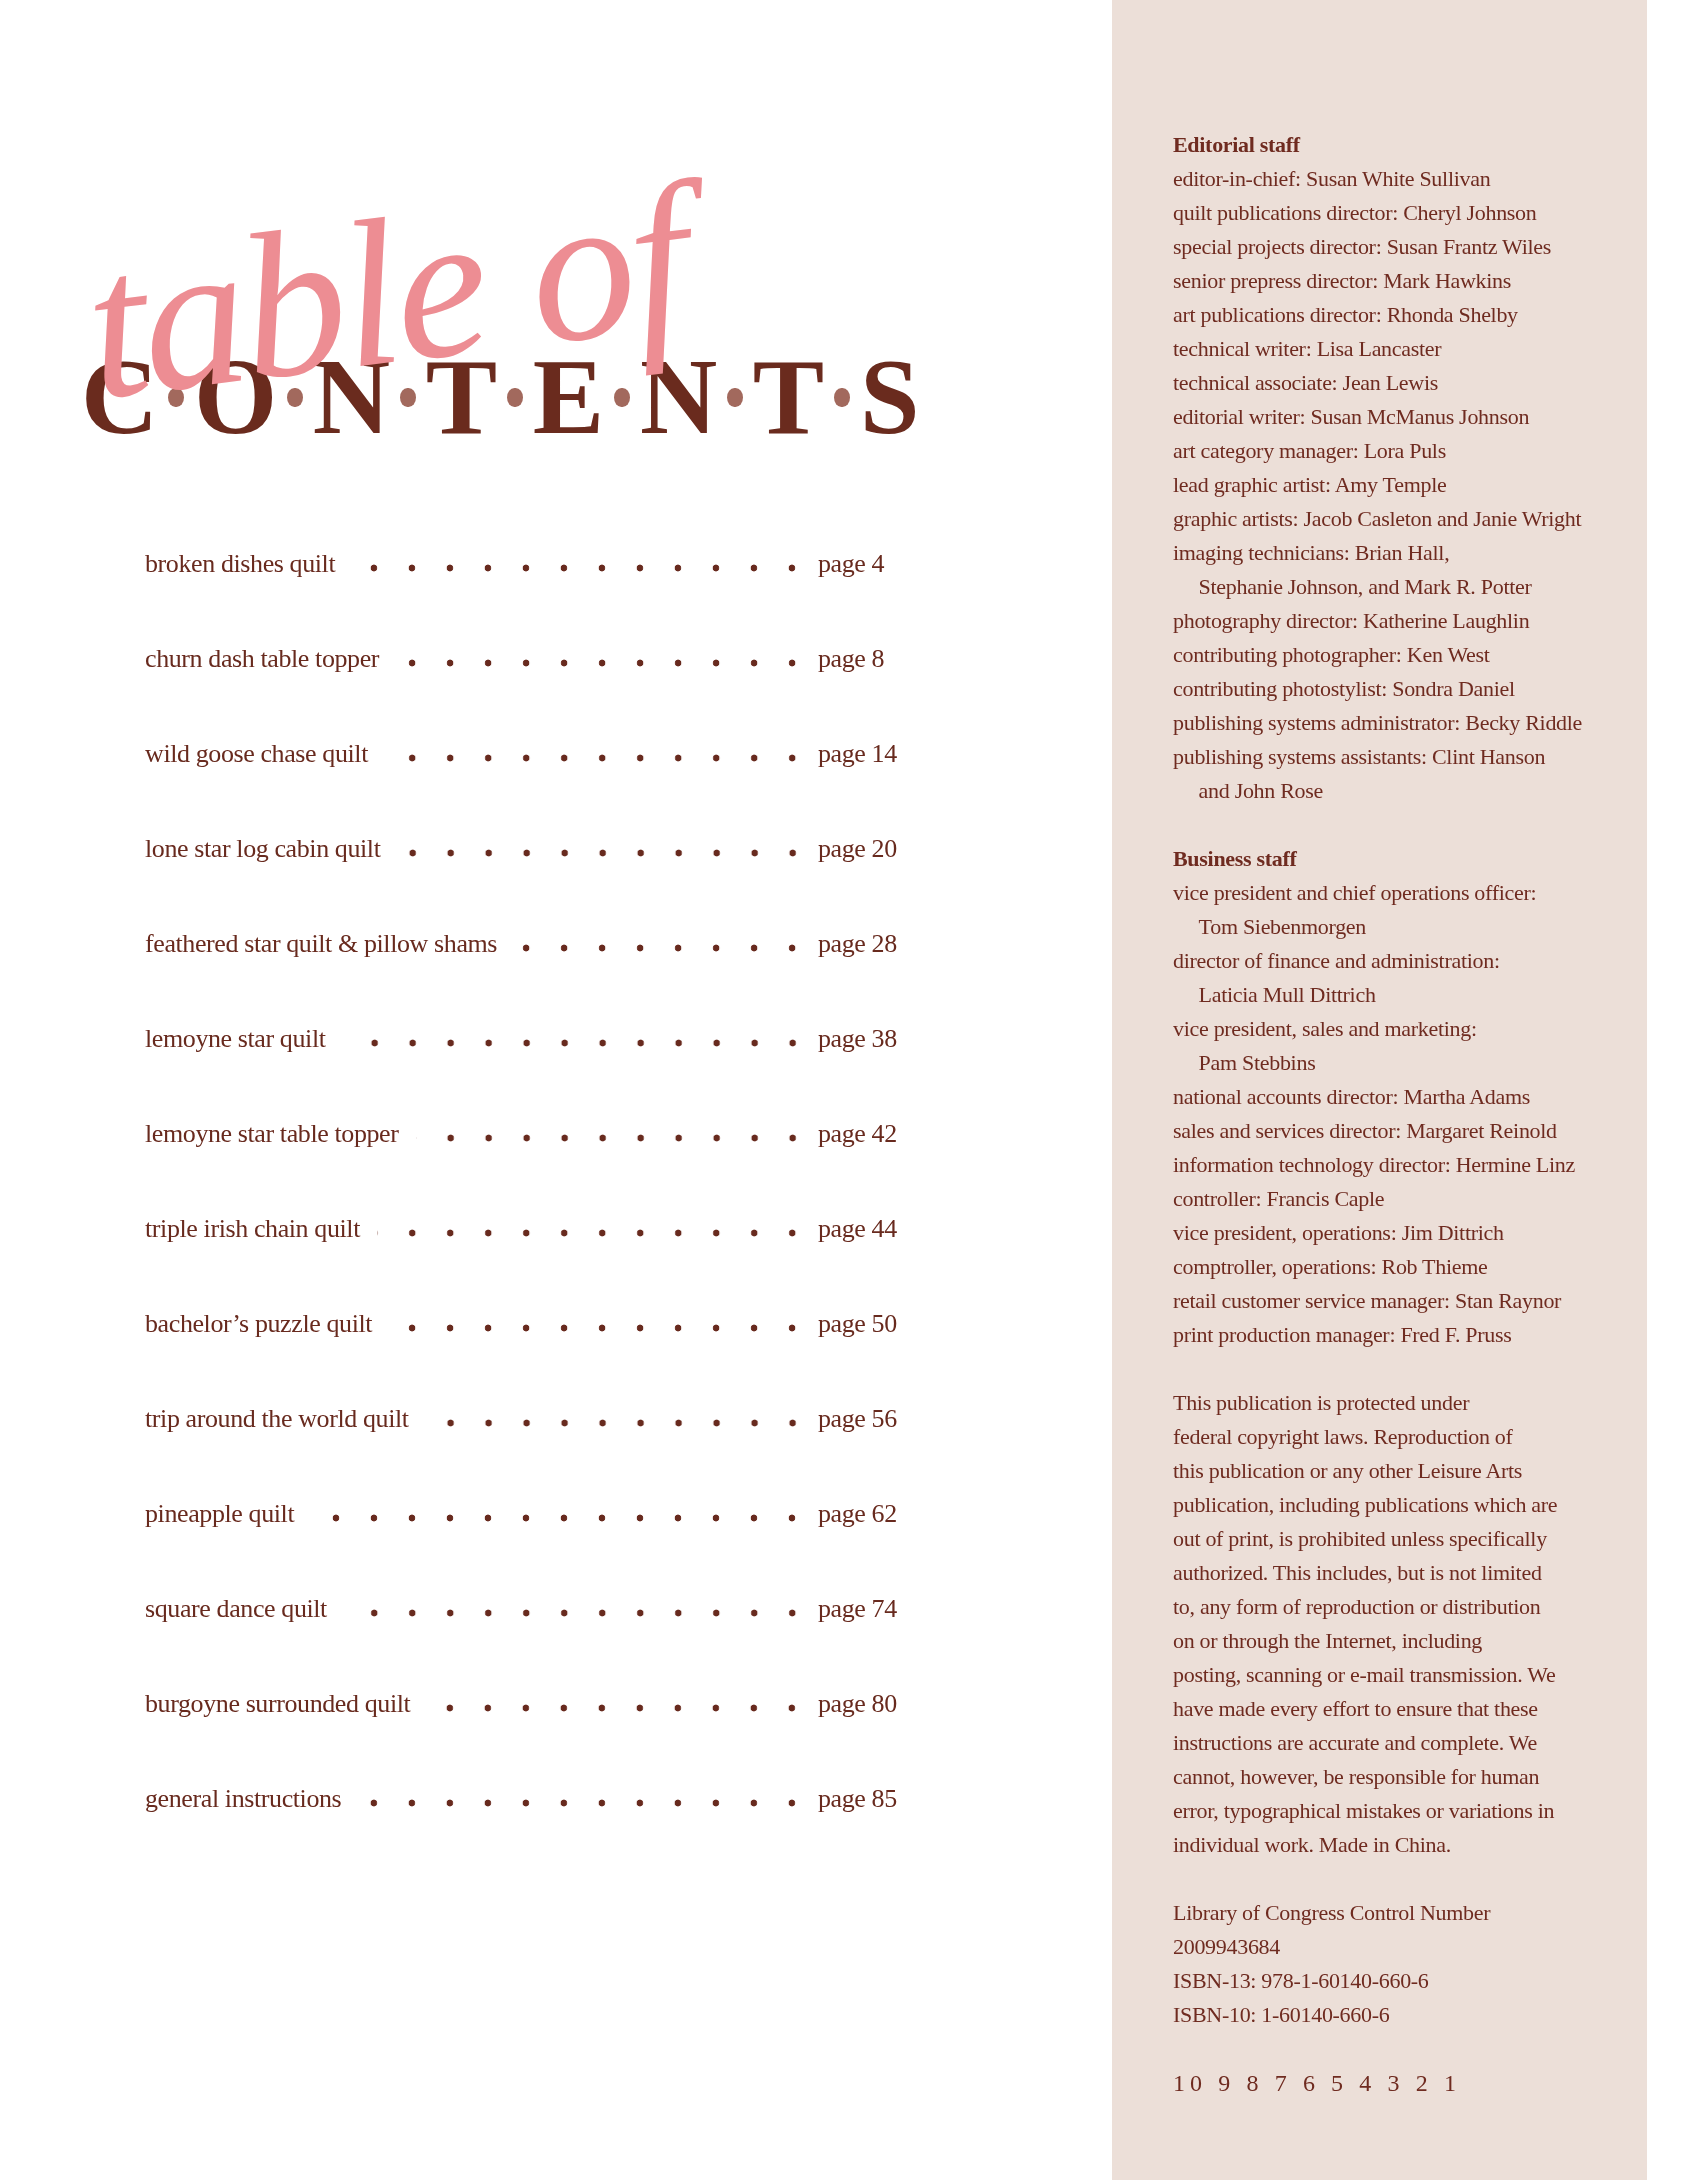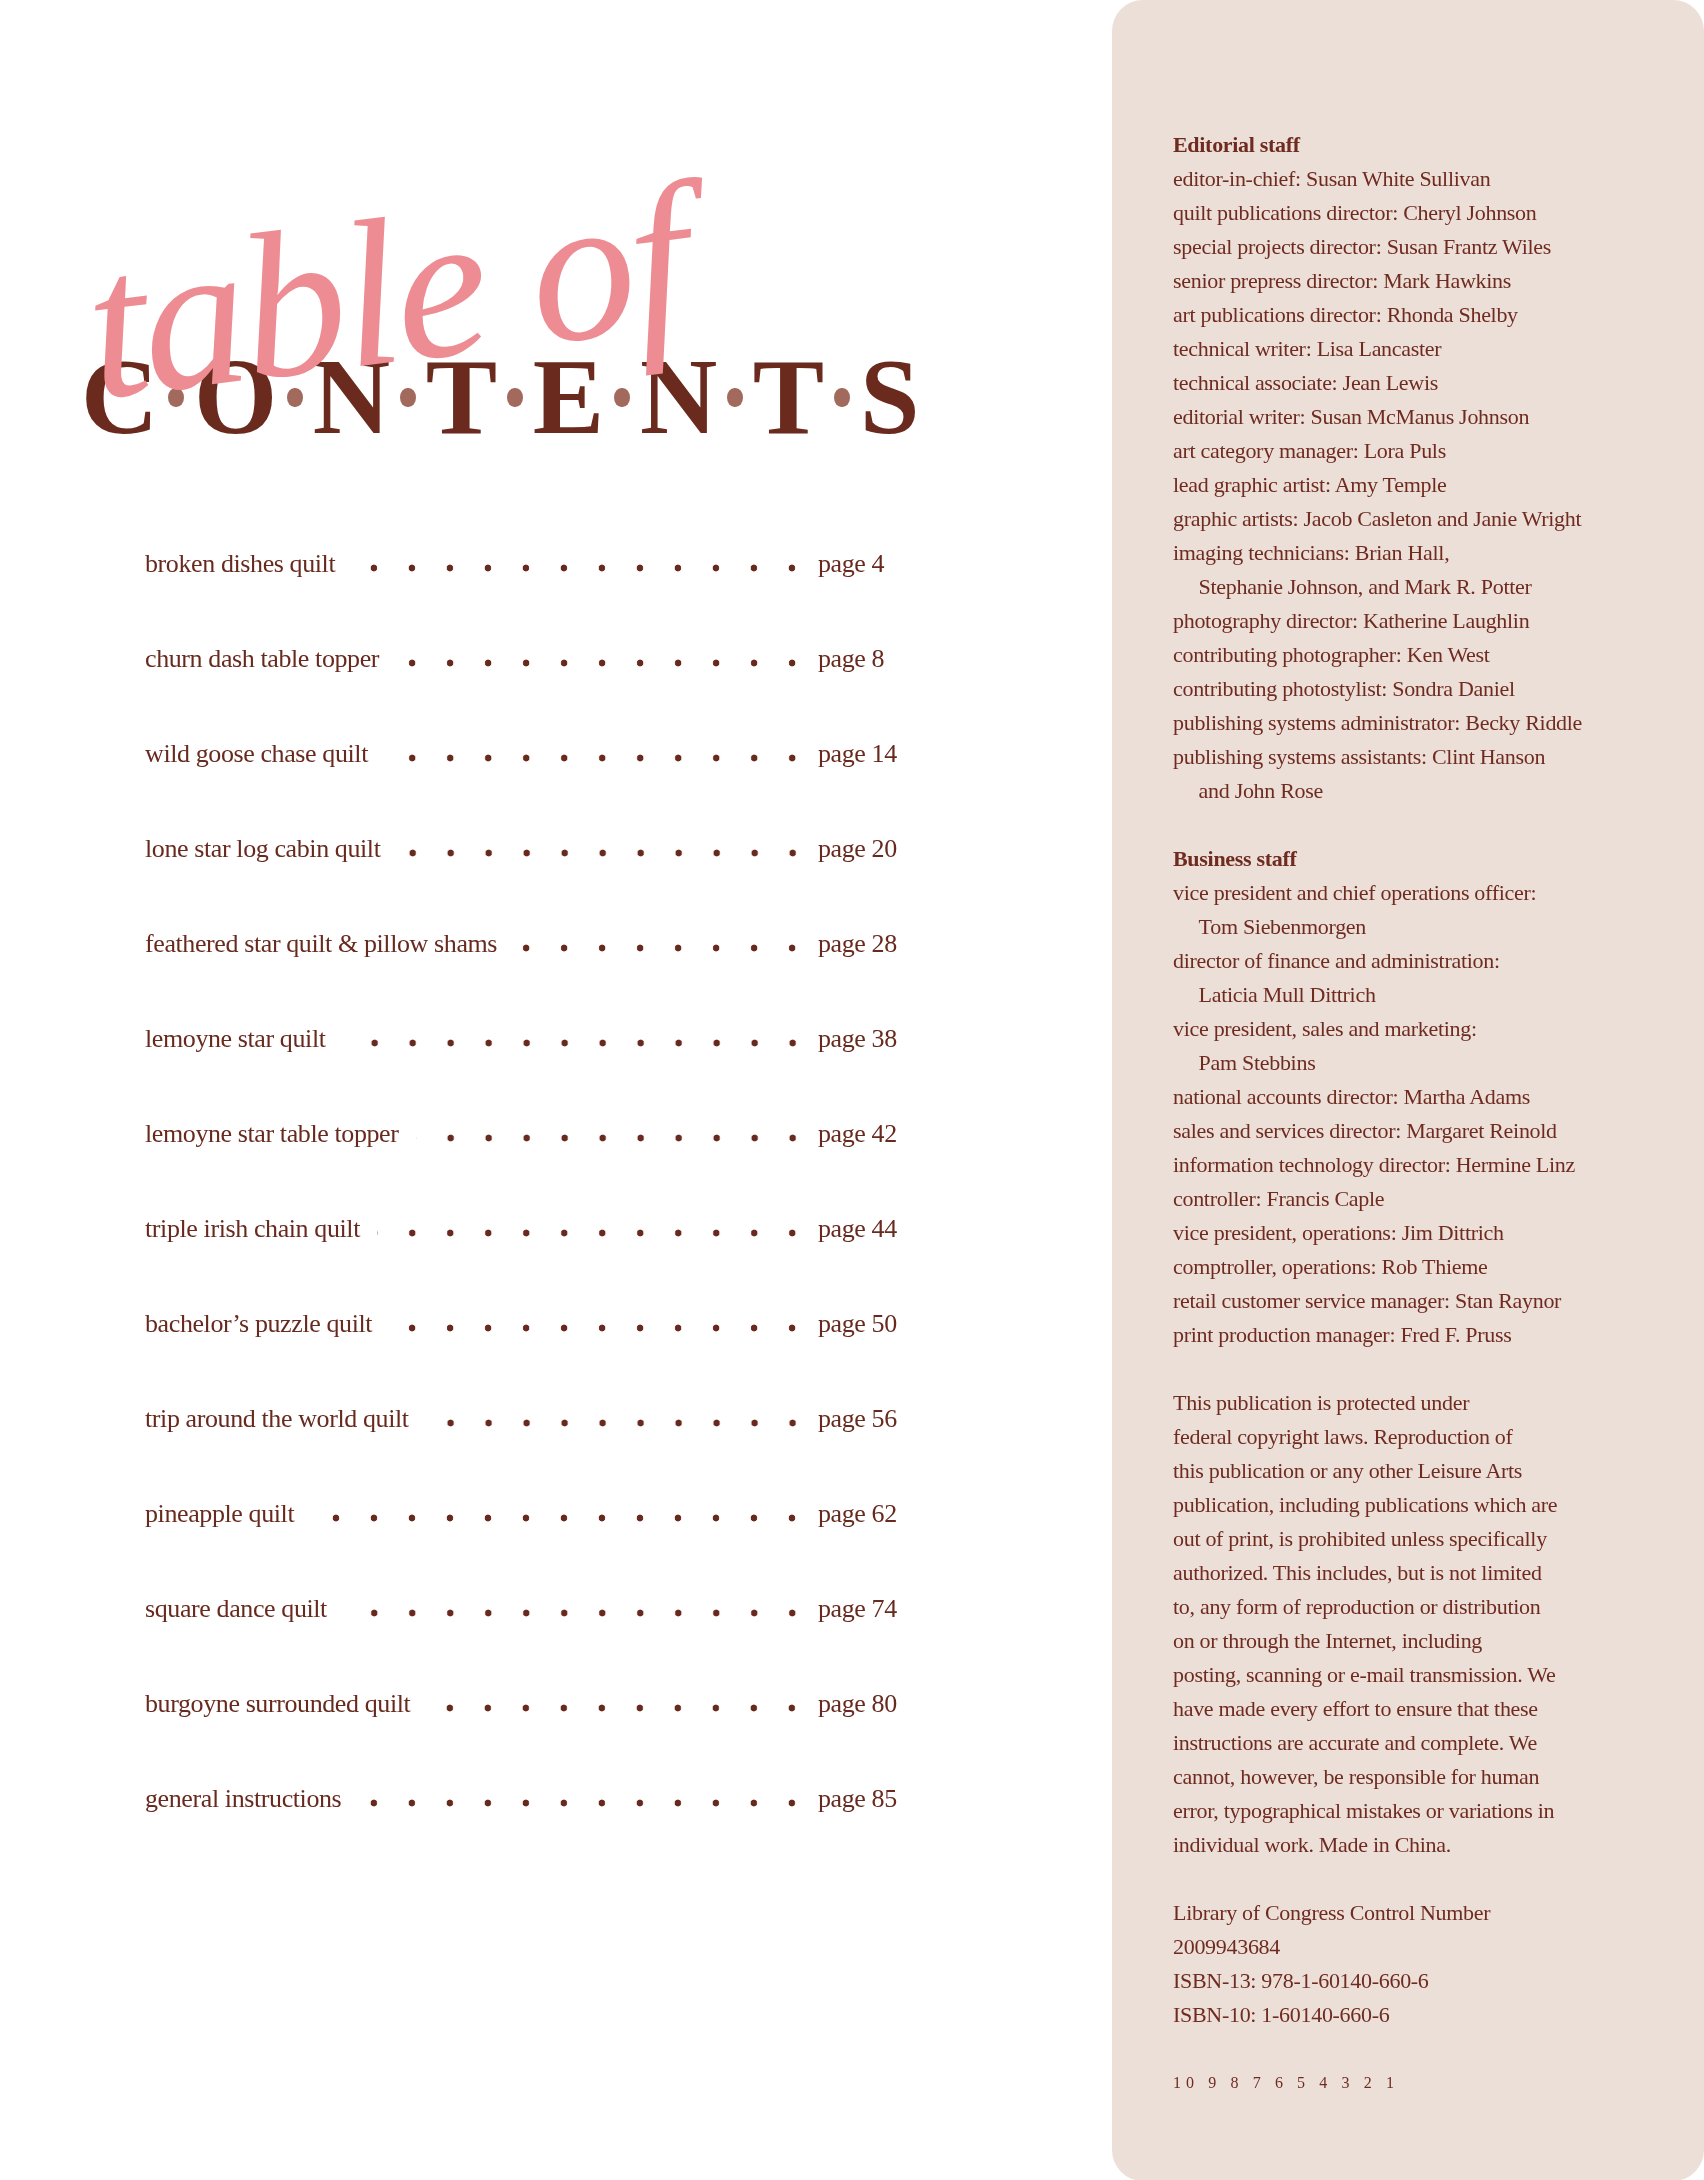--- a/index.html
+++ b/index.html
@@ -45,32 +45,32 @@
   .toc-title{white-space:nowrap;flex:0 0 auto;}
   .leader{
     flex:1 1 auto;height:7.7px;margin:0 6.8px 0 17px;
     background-image:radial-gradient(circle, var(--toc-text) 3px, transparent 3.6px);
     background-size:38px 7.7px;background-repeat:repeat-x;background-position:right center;
     min-width:0;
   }
   .toc-page{flex:0 0 145px;white-space:nowrap;}
   
   .panel{
-    position:absolute;left:1112px;top:0;width:592px;height:2181px;
+    position:absolute;left:1112px;top:0;width:535px;height:2181px;
     background:var(--panel-bg);box-sizing:border-box;
     padding:128px 25.6px 0 61px;
     color:var(--panel-text);
-    font-size:22px;line-height:34px;letter-spacing:-0.3px;border-radius:31px;
+    font-size:22px;line-height:34px;letter-spacing:-0.3px;
   }
   .section{margin:0;}
   .section + .section{margin-top:34px;}
   .section-heading{font-weight:bold;}
   .line{white-space:nowrap;}
   .line.indent{padding-left:25.6px;}
-  .section.printkey .line{letter-spacing:5.1px;font-size:16px;}
+  .section.printkey .line{letter-spacing:5.1px;font-size:24px;}
 </style>
 </head>
 <body>
 
 <div>
 
   <div class="title-script">table of</div>
 
   <div class="title-caps" id="title-caps"><span>C</span><span class="tdot"></span><span>O</span><span class="tdot"></span><span>N</span><span class="tdot"></span><span>T</span><span class="tdot"></span><span>E</span><span class="tdot"></span><span>N</span><span class="tdot"></span><span>T</span><span class="tdot"></span><span>S</span></div>
 

